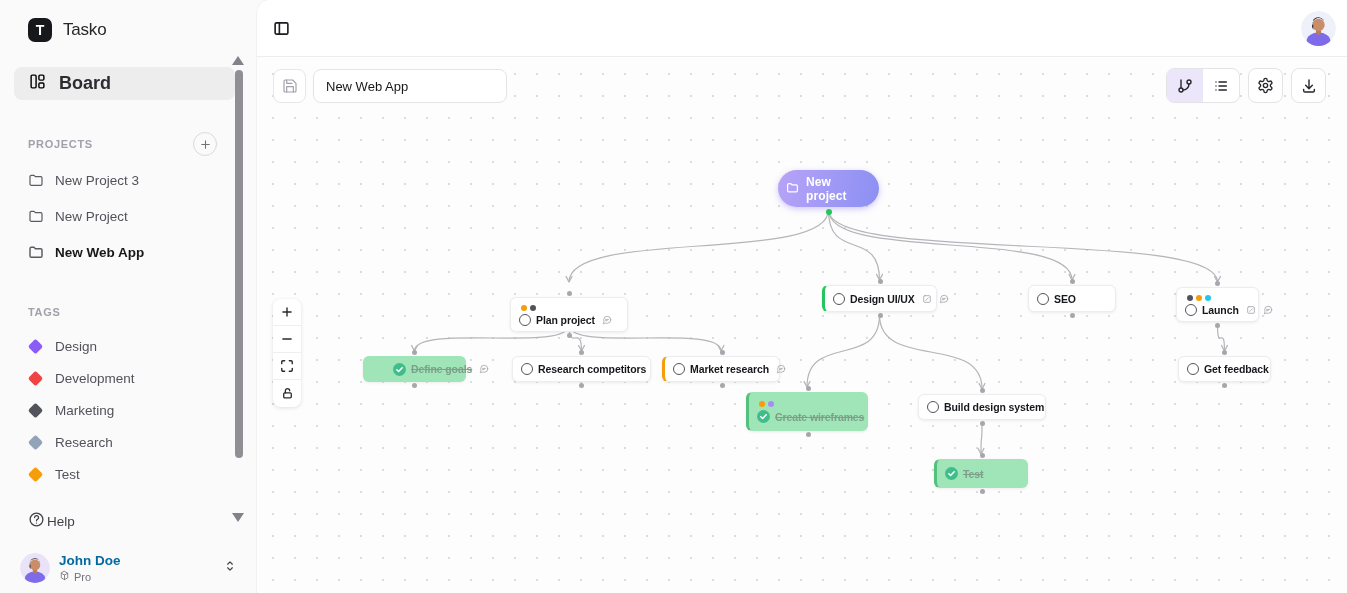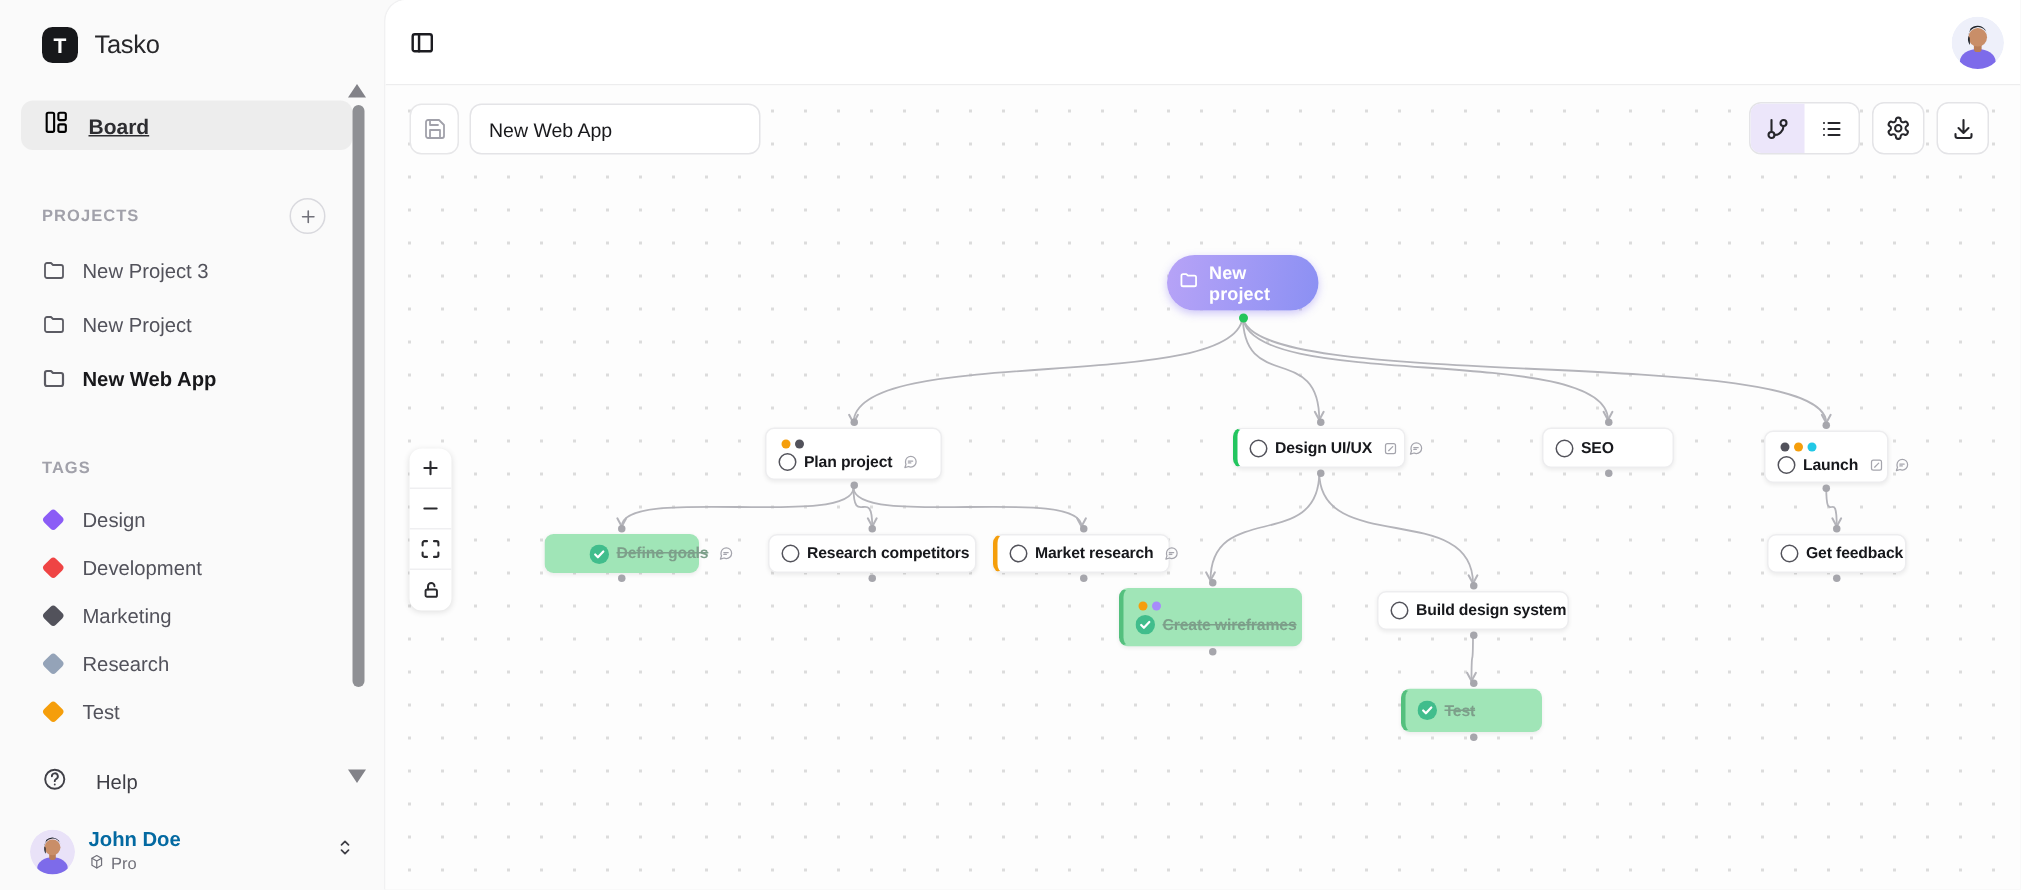--- a/index.html
+++ b/index.html
@@ -8,33 +8,33 @@
   .root { display:flex; width:1347px; height:593px; }
 
   
   .sidebar { position:relative; width:257px; height:593px; background:#fafafa; flex:0 0 257px; }
   .logo-row { display:flex; align-items:center; gap:11px; padding:18px 0 0 28px; }
   .logo-mark { width:24px; height:24px; background:#17181b; border-radius:7px; color:#fff;
     font-weight:800; font-size:14px; display:flex; align-items:center; justify-content:center; }
   .logo-text { font-size:17px; font-weight:400; color:#27272a; letter-spacing:-.2px; }
   .board-item { margin:25px 22px 0 14px; height:33px; border-radius:8px; background:#ededed;
     display:flex; align-items:center; gap:13px; padding-left:15px; cursor:pointer; }
-  .board-item .lbl { font-size:14px; font-weight:600; color:#2d2d31;text-decoration:underline; }
+  .board-item .lbl { font-size:18px; font-weight:600; color:#2d2d31; }
   .sec-head { display:flex; align-items:center; justify-content:space-between;
     margin:32px 40px 0 28px; height:24px; }
   .sec-title { font-size:11px; font-weight:700; color:#a1a1aa; letter-spacing:.7px; }
   .plus-btn { width:24px; height:24px; border-radius:50%; border:1px solid #d9d9de; background:#fafafa;
     display:flex; align-items:center; justify-content:center; color:#71717a; cursor:pointer; }
   .side-list { margin-top:6px; }
   .side-item { display:flex; align-items:center; gap:11px; height:36px; padding-left:28px;
     font-size:13.5px; font-weight:500; color:#52525b; cursor:pointer; }
   .side-item.bold { font-weight:800; color:#18181b; }
   .side-item .ic { display:flex; color:#5b5b63; }
   .tag-diamond { width:11px; height:11px; border-radius:2.5px; transform:rotate(45deg); margin:0 3px 0 2px; }
-  .help-row { position:absolute; left:28px; bottom:62px; display:flex; align-items:center; gap:19px;
+  .help-row { position:absolute; left:28px; bottom:62px; display:flex; align-items:center; gap:2px;
     font-size:13.5px; font-weight:500; color:#3f3f46; cursor:pointer; }
   .user-row { position:absolute; left:20px; bottom:10px; width:217px; display:flex; align-items:center; gap:9px; cursor:pointer; }
   .user-meta { flex:1; }
   .user-name { font-size:13.5px; font-weight:800; color:#0369a1; }
   .user-plan { display:flex; align-items:center; gap:4px; font-size:11px; color:#71717a; margin-top:2px; }
   .avatar-s { width:30px; height:30px; border-radius:50%; overflow:hidden; flex:0 0 30px; }
   
   .sb-track { position:absolute; right:14px; top:68px; width:8px; height:392px; }
   .sb-thumb { position:absolute; left:0; top:2px; width:8px; height:388px; border-radius:4px; background:#8f9094; cursor:pointer; }
   .sb-arrow { position:absolute; right:13px; width:0; height:0; border-left:6px solid transparent;
@@ -263,21 +263,21 @@
           <path d="M 960.5 268 C 960.5 296, 967.5 266, 967.5 294" fill="none" stroke="#b4b4ba" stroke-width="1.2" marker-end="url(#arrow)"></path>
         </svg>
       <div id="nodes-layer">
           <div class="node root" style="left: 521px; top: 113px; width: 101px; height: 37px; background: linear-gradient(100deg, rgb(183, 163, 247), rgb(139, 144, 243));">
             <span class="ic" style="color:#fff"><svg width="13" height="13" viewBox="0 0 24 24" fill="none" stroke="currentColor" stroke-width="2.2" stroke-linecap="round" stroke-linejoin="round">
                 <path d="M3 7a2 2 0 0 1 2-2h4l2 2h8a2 2 0 0 1 2 2v9a2 2 0 0 1-2 2H5a2 2 0 0 1-2-2z"></path>
               </svg></span>
             <span class="node-label">New project</span>
             <span class="handle bottom green"></span>
           </div>
-          <div class="node task" style="left: 253px; top: 228px; width: 118px; height: 35px;">
+          <div class="node task" style="left: 253px; top: 240px; width: 118px; height: 35px;">
             <div class="node-dots">
               <span class="dot" style="background:#f59e0b"></span>
               <span class="dot" style="background:#52525b"></span>
             </div>
             <div class="node-row">
               <span class="node-checkbox"></span>
               <span class="node-label">Plan project</span>
               <span class="node-ic">
                 <svg width="10" height="10" viewBox="0 0 24 24" fill="none" stroke="currentColor" stroke-width="2" stroke-linecap="round" stroke-linejoin="round">
                   <path d="M21 11.5a8.5 8.5 0 0 1-8.5 8.5 8.4 8.4 0 0 1-3.6-.8L3 21l1.8-5.3A8.4 8.4 0 0 1 4 11.5 8.5 8.5 0 0 1 12.5 3 8.5 8.5 0 0 1 21 11.5z"></path>

